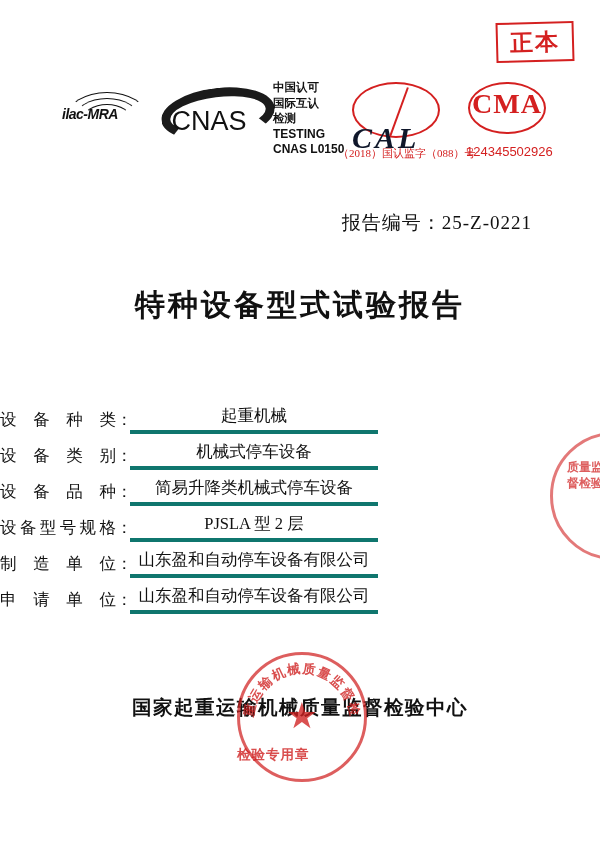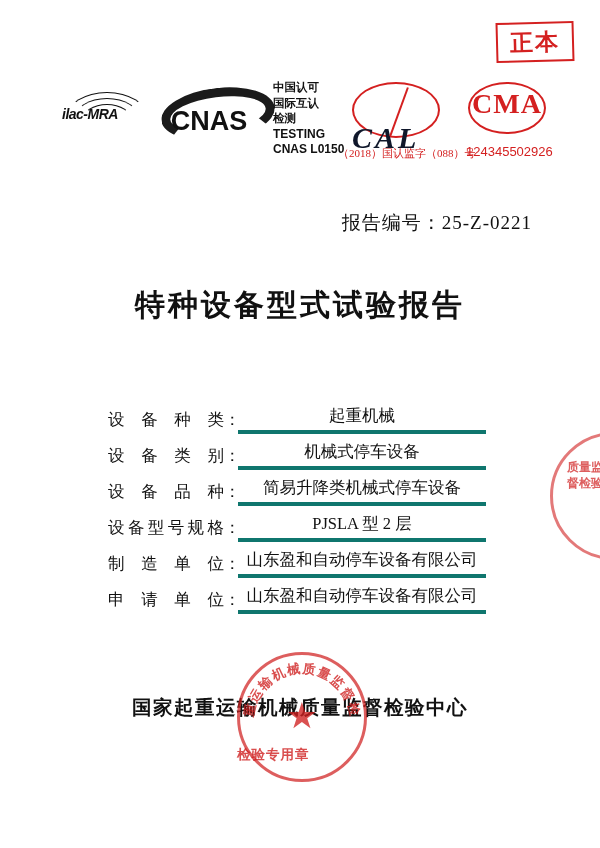--- a/index.html
+++ b/index.html
@@ -91,21 +91,21 @@
     border-bottom-color: transparent;
     transform: rotate(-7deg);
   }
   .cnas .cnas-word {
     position: absolute;
     left: 0;
     top: 20px;
     width: 108px;
     text-align: center;
     font-family: "Liberation Sans", sans-serif;
-    font-weight: bold;
+    font-weight: normal;
     font-size: 27px;
     color: #111;
     letter-spacing: 0px;
   }
 
   .cnas-cn {
     position: absolute;
     left: 273px;
     top: 2px;
     width: 86px;
@@ -241,21 +241,20 @@
   .fields {
     position: absolute;
     top: 398px;
     left: 0;
     width: 600px;
   }
   .field-row {
     display: flex;
     align-items: flex-end;
     height: 36px;
-    padding-left: 108px;
   }
   .field-label {
     width: 116px;
     text-align: justify;
     text-align-last: justify;
     font-size: 16.5px;
     color: #111;
     padding-bottom: 3px;
     white-space: nowrap;
   }

